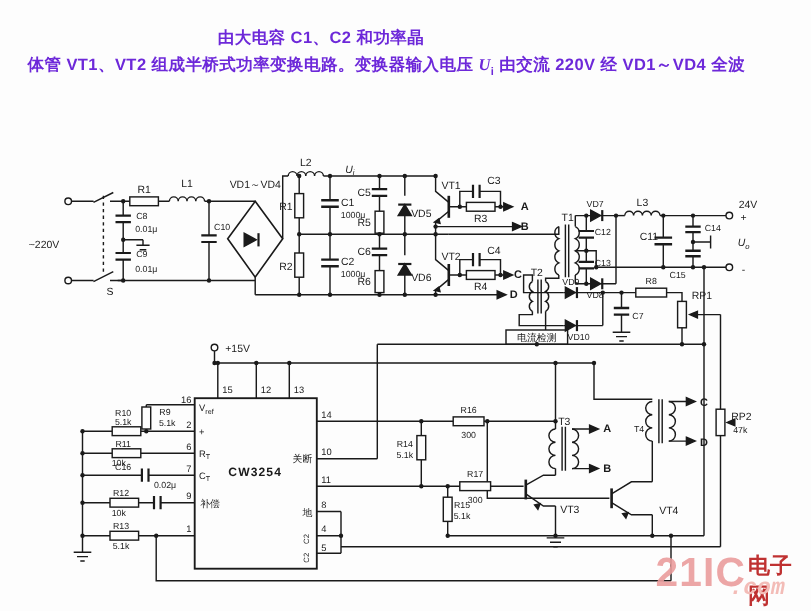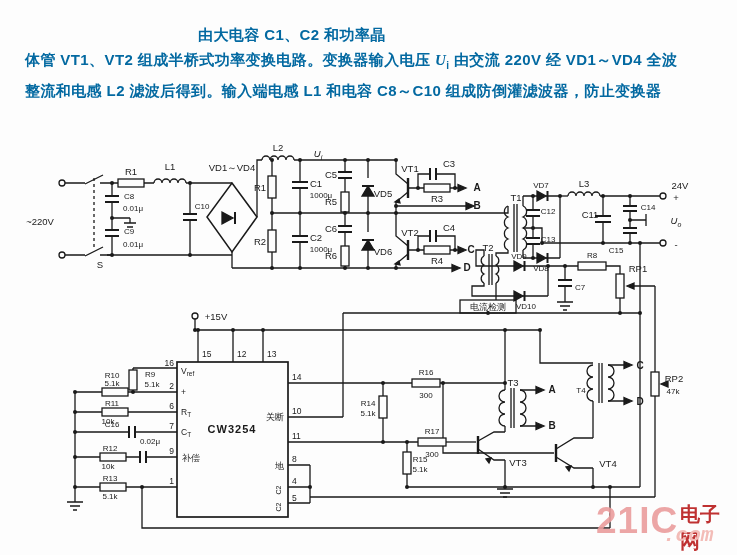--- a/index.html
+++ b/index.html
@@ -1,20 +1,20 @@
 <!DOCTYPE html>
 <html><head>
 <meta charset="utf-8">
 <style>
   html,body{margin:0;padding:0;}
   body{width:737px;height:555px;background:#fdfdfd;position:relative;overflow:hidden;
        font-family:"Liberation Sans","DejaVu Sans",sans-serif;color:#1a1a1a;}
   .page{position:absolute;inset:0;}
   .hdr{position:absolute;left:0;top:22px;width:737px;font-weight:700;font-size:15px;
-       line-height:25px;letter-spacing:0.4px;color:#0369a1;}
+       line-height:25px;letter-spacing:0.4px;color:#6d28d9;}
   .hdr .l1{padding-left:198px;}
   .hdr .l{padding-left:25px;padding-right:4px;}
   .hdr i{font-style:italic;font-family:"Liberation Serif",serif;}
   .hdr sub{font-size:10px;}
   svg{position:absolute;left:0;top:0;}
   svg text{font-family:"Liberation Sans","DejaVu Sans",sans-serif;fill:#1a1a1a;}
   .lbl{font-size:9.5px;}
   .sm{font-size:8px;}
   .pin{font-size:8.5px;}
   .icn{font-size:11px;font-weight:700;letter-spacing:1px;}
@@ -28,21 +28,20 @@
            color:#f2b5b0;font-family:Liberation Mono, monospace;}
 </style>
 </head>
 <body>
 
 <div class="page">
 
   <div class="hdr">
     <div class="l1">由大电容 C1、C2 和功率晶</div>
     <div class="l"><span>体管 VT1、VT2 组成半桥式功率变换电路。变换器输入电压 </span><i><span>U</span></i><sub>i</sub><span> 由交流 220V 经 VD1～VD4 全波</span></div>
-    <div class="l">整流和电感 L2 滤波后得到。输入端电感 L1 和电容 C8～C10 组成防倒灌滤波器，防止变换器</div>
   </div>
 
   <svg width="737" height="555" viewBox="0 0 737 555">
     <g stroke="#1a1a1a" stroke-width="1.3" fill="none">
 
       <g>
         <circle cx="62" cy="183" r="3"></circle>
           <circle cx="62" cy="255" r="3"></circle>
         <path d="M65,183 H85 M100,183 H112 M85,184 L103,175"></path>
         <path d="M65,255 H85 M100,255 H112 M85,256 L103,247"></path>

